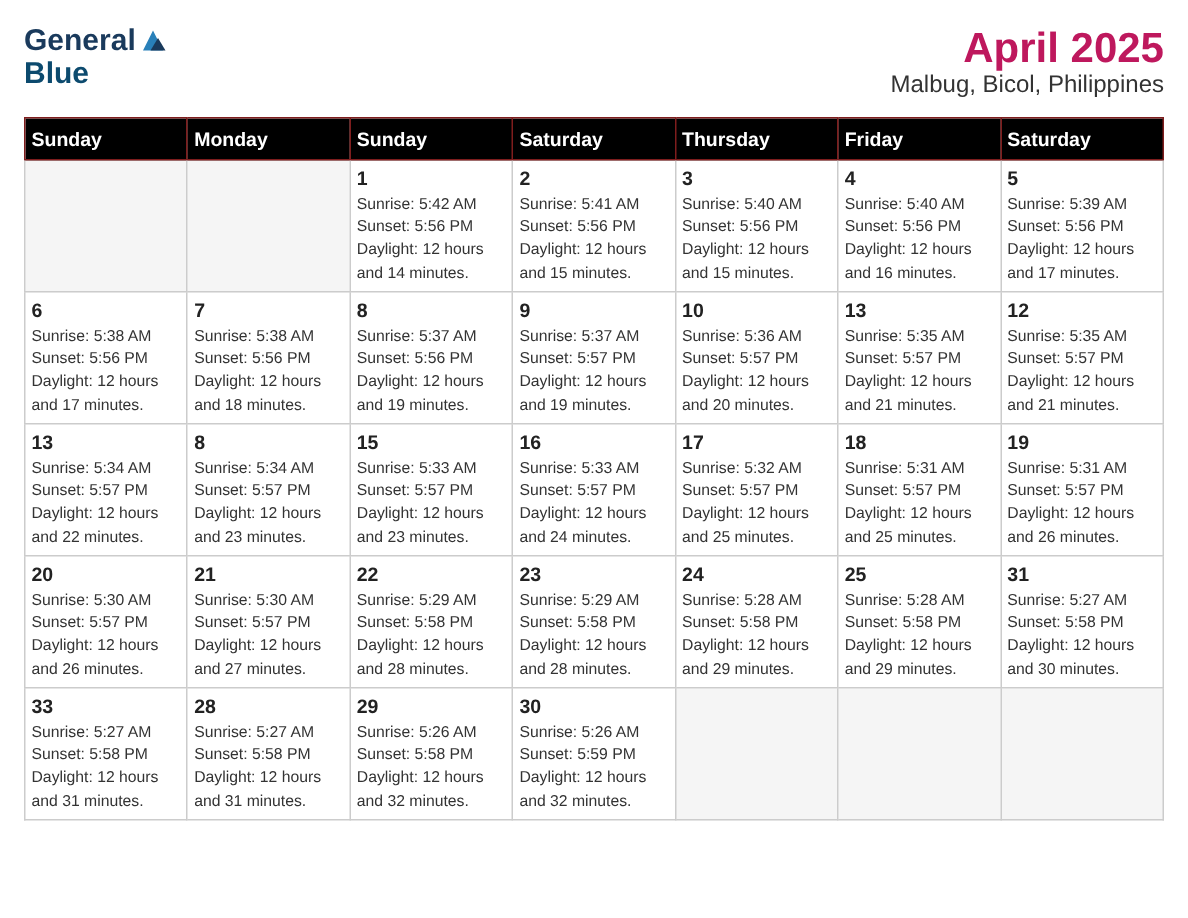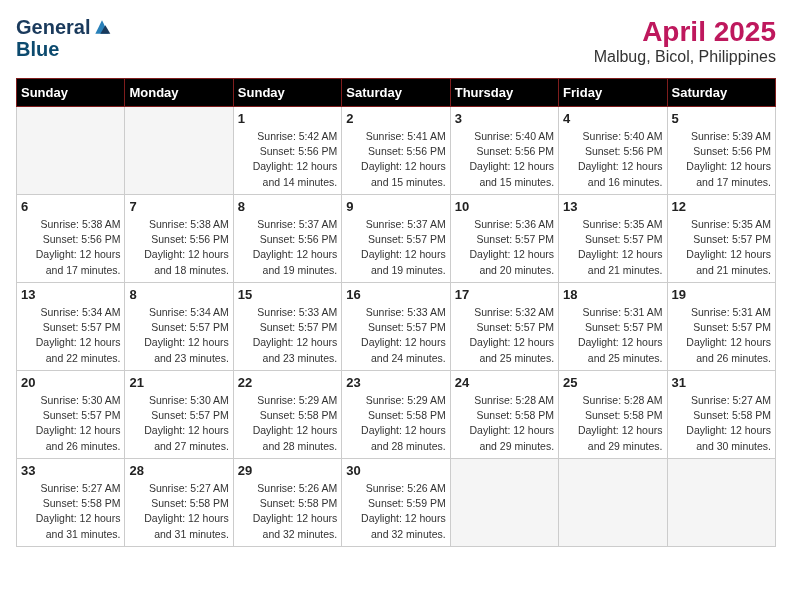--- a/index.html
+++ b/index.html
@@ -71,21 +71,20 @@
       font-weight: bold;
       font-size: 13px;
       color: #222;
       display: block;
       margin-bottom: 3px;
     }
     .day-detail {
       color: #333;
       font-size: 10.5px;
       line-height: 1.45;
-      text-align: right;
     }
     tr.week-row td {
       height: 88px;
     }
   </style>
 </head>
 <body>
 
 <div class="header">
   <div class="logo">

